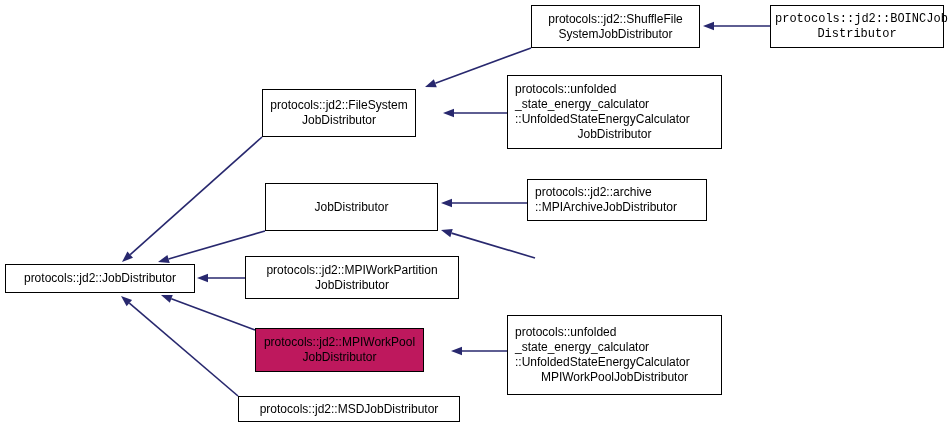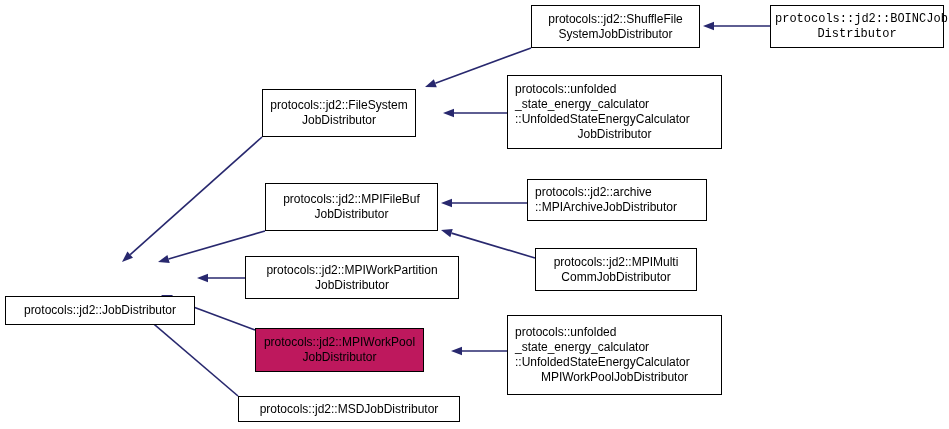--- a/index.html
+++ b/index.html
@@ -74,21 +74,21 @@
       <polygon points="443,113 454,108.8 454,117.2" fill="#28286e"></polygon>
       <line x1="770" y1="26" x2="714" y2="26" stroke="#28286e" stroke-width="1.6"></line>
       <polygon points="703,26 714,21.8 714,30.2" fill="#28286e"></polygon>
       <line x1="527" y1="203" x2="452" y2="203" stroke="#28286e" stroke-width="1.6"></line>
       <polygon points="441,203 452,198.8 452,207.2" fill="#28286e"></polygon>
       <line x1="535" y1="258" x2="451.54224251944896" y2="233.14024245260183" stroke="#28286e" stroke-width="1.6"></line>
       <polygon points="441,230 452.74124418316967,229.1150225815395 450.34324085572825,237.16546232366414" fill="#28286e"></polygon>
       <line x1="507" y1="351" x2="462" y2="351" stroke="#28286e" stroke-width="1.6"></line>
       <polygon points="451,351 462,346.8 462,355.2" fill="#28286e"></polygon>
     </svg>
-<div class="node" style="left: 5px; top: 264px; width: 190px; height: 29px; border-color: rgb(0, 0, 0); background: rgb(255, 255, 255); color: rgb(0, 0, 0); margin-top: 32px;">
+<div class="node" style="left: 5px; top: 264px; width: 190px; height: 29px; border-color: rgb(0, 0, 0); background: rgb(255, 255, 255); color: rgb(0, 0, 0);">
       <div class="line">protocols::jd2::JobDistributor</div>
     </div>
     <div class="node" style="left: 262px; top: 89px; width: 154px; height: 48px; border-color: rgb(0, 0, 0); background: rgb(255, 255, 255); color: rgb(0, 0, 0);">
       <div class="line">protocols::jd2::FileSystem</div>
       <div class="line">JobDistributor</div>
     </div>
     <div class="node" style="left: 531px; top: 5px; width: 169px; height: 43px; border-color: rgb(0, 0, 0); background: rgb(255, 255, 255); color: rgb(0, 0, 0);">
       <div class="line">protocols::jd2::ShuffleFile</div>
       <div class="line">SystemJobDistributor</div>
     </div>
@@ -96,30 +96,25 @@
       <div class="line">protocols::jd2::BOINCJob</div>
       <div class="line">Distributor</div>
     </div>
     <div class="node left-align" style="left: 507px; top: 75px; width: 215px; height: 74px; border-color: rgb(0, 0, 0); background: rgb(255, 255, 255); color: rgb(0, 0, 0);">
       <div class="line">protocols::unfolded</div>
       <div class="line">_state_energy_calculator</div>
       <div class="line">::UnfoldedStateEnergyCalculator</div>
       <div class="line centered">JobDistributor</div>
     </div>
     <div class="node" style="left: 265px; top: 183px; width: 173px; height: 48px; border-color: rgb(0, 0, 0); background: rgb(255, 255, 255); color: rgb(0, 0, 0);">
-      <div class="line">protocols::jd2::MPIFileBuf</div>
       <div class="line">JobDistributor</div>
     </div>
     <div class="node left-align" style="left: 527px; top: 179px; width: 180px; height: 42px; border-color: rgb(0, 0, 0); background: rgb(255, 255, 255); color: rgb(0, 0, 0);">
       <div class="line">protocols::jd2::archive</div>
       <div class="line">::MPIArchiveJobDistributor</div>
-    </div>
-    <div class="node" style="left: 535px; top: 248px; width: 162px; height: 43px; border-color: rgb(0, 0, 0); background: rgb(255, 255, 255); color: rgb(0, 0, 0);">
-      <div class="line">protocols::jd2::MPIMulti</div>
-      <div class="line">CommJobDistributor</div>
     </div>
     <div class="node" style="left: 245px; top: 256px; width: 214px; height: 43px; border-color: rgb(0, 0, 0); background: rgb(255, 255, 255); color: rgb(0, 0, 0);">
       <div class="line">protocols::jd2::MPIWorkPartition</div>
       <div class="line">JobDistributor</div>
     </div>
     <div class="node" style="left: 255px; top: 328px; width: 169px; height: 44px; border-color: rgb(0, 0, 0); background: #be185d; color: rgb(0, 0, 0);">
       <div class="line">protocols::jd2::MPIWorkPool</div>
       <div class="line">JobDistributor</div>
     </div>
     <div class="node left-align" style="left: 507px; top: 315px; width: 215px; height: 80px; border-color: rgb(0, 0, 0); background: rgb(255, 255, 255); color: rgb(0, 0, 0);">

